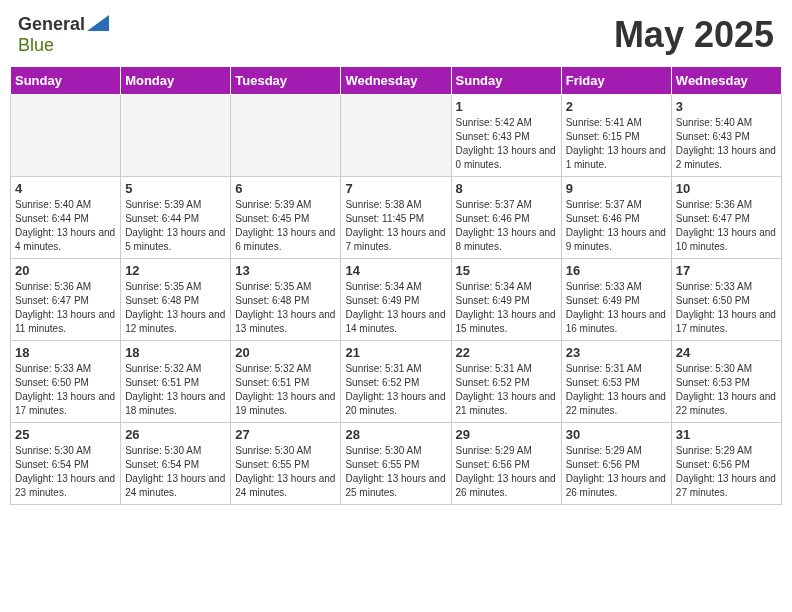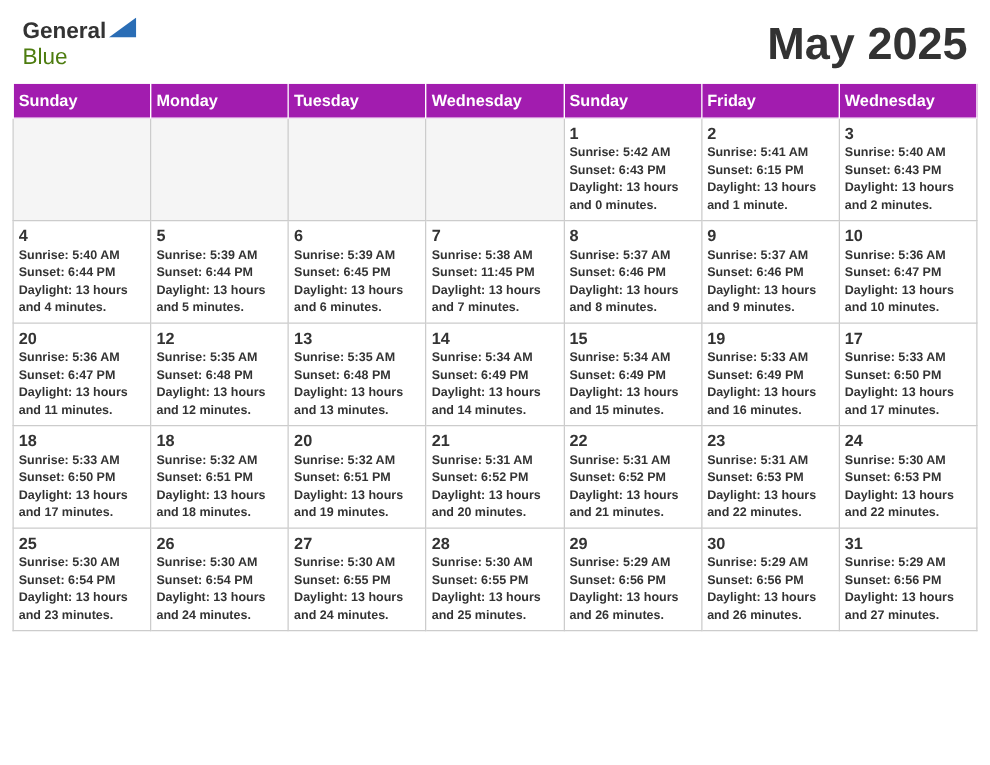--- a/index.html
+++ b/index.html
@@ -81,21 +81,20 @@
       font-size: 13px;
       font-weight: bold;
       color: #333;
       display: block;
       margin-bottom: 2px;
     }
     .day-info {
       font-size: 10px;
       color: #333;
       line-height: 1.4;
-      font-weight: bold;
     }
   </style>
 </head>
 <body>
 
 <div class="header">
   <div class="logo">
     <div class="logo-row">
       <span class="logo-text-general">General</span>
       <span style="display:inline-block;margin-left:2px;">
@@ -219,21 +218,21 @@
 Sunset: 6:49 PM
 Daylight: 13 hours and 14 minutes.</div>
         </td>
         <td class="has-data">
           <span class="day-number">15</span>
           <div class="day-info" style="white-space: pre-line;">Sunrise: 5:34 AM
 Sunset: 6:49 PM
 Daylight: 13 hours and 15 minutes.</div>
         </td>
         <td class="has-data">
-          <span class="day-number">19</span>
+          <span class="day-number">16</span>
           <div class="day-info" style="white-space: pre-line;">Sunrise: 5:33 AM
 Sunset: 6:49 PM
 Daylight: 13 hours and 16 minutes.</div>
         </td>
         <td class="has-data">
           <span class="day-number">17</span>
           <div class="day-info" style="white-space: pre-line;">Sunrise: 5:33 AM
 Sunset: 6:50 PM
 Daylight: 13 hours and 17 minutes.</div>
         </td>

